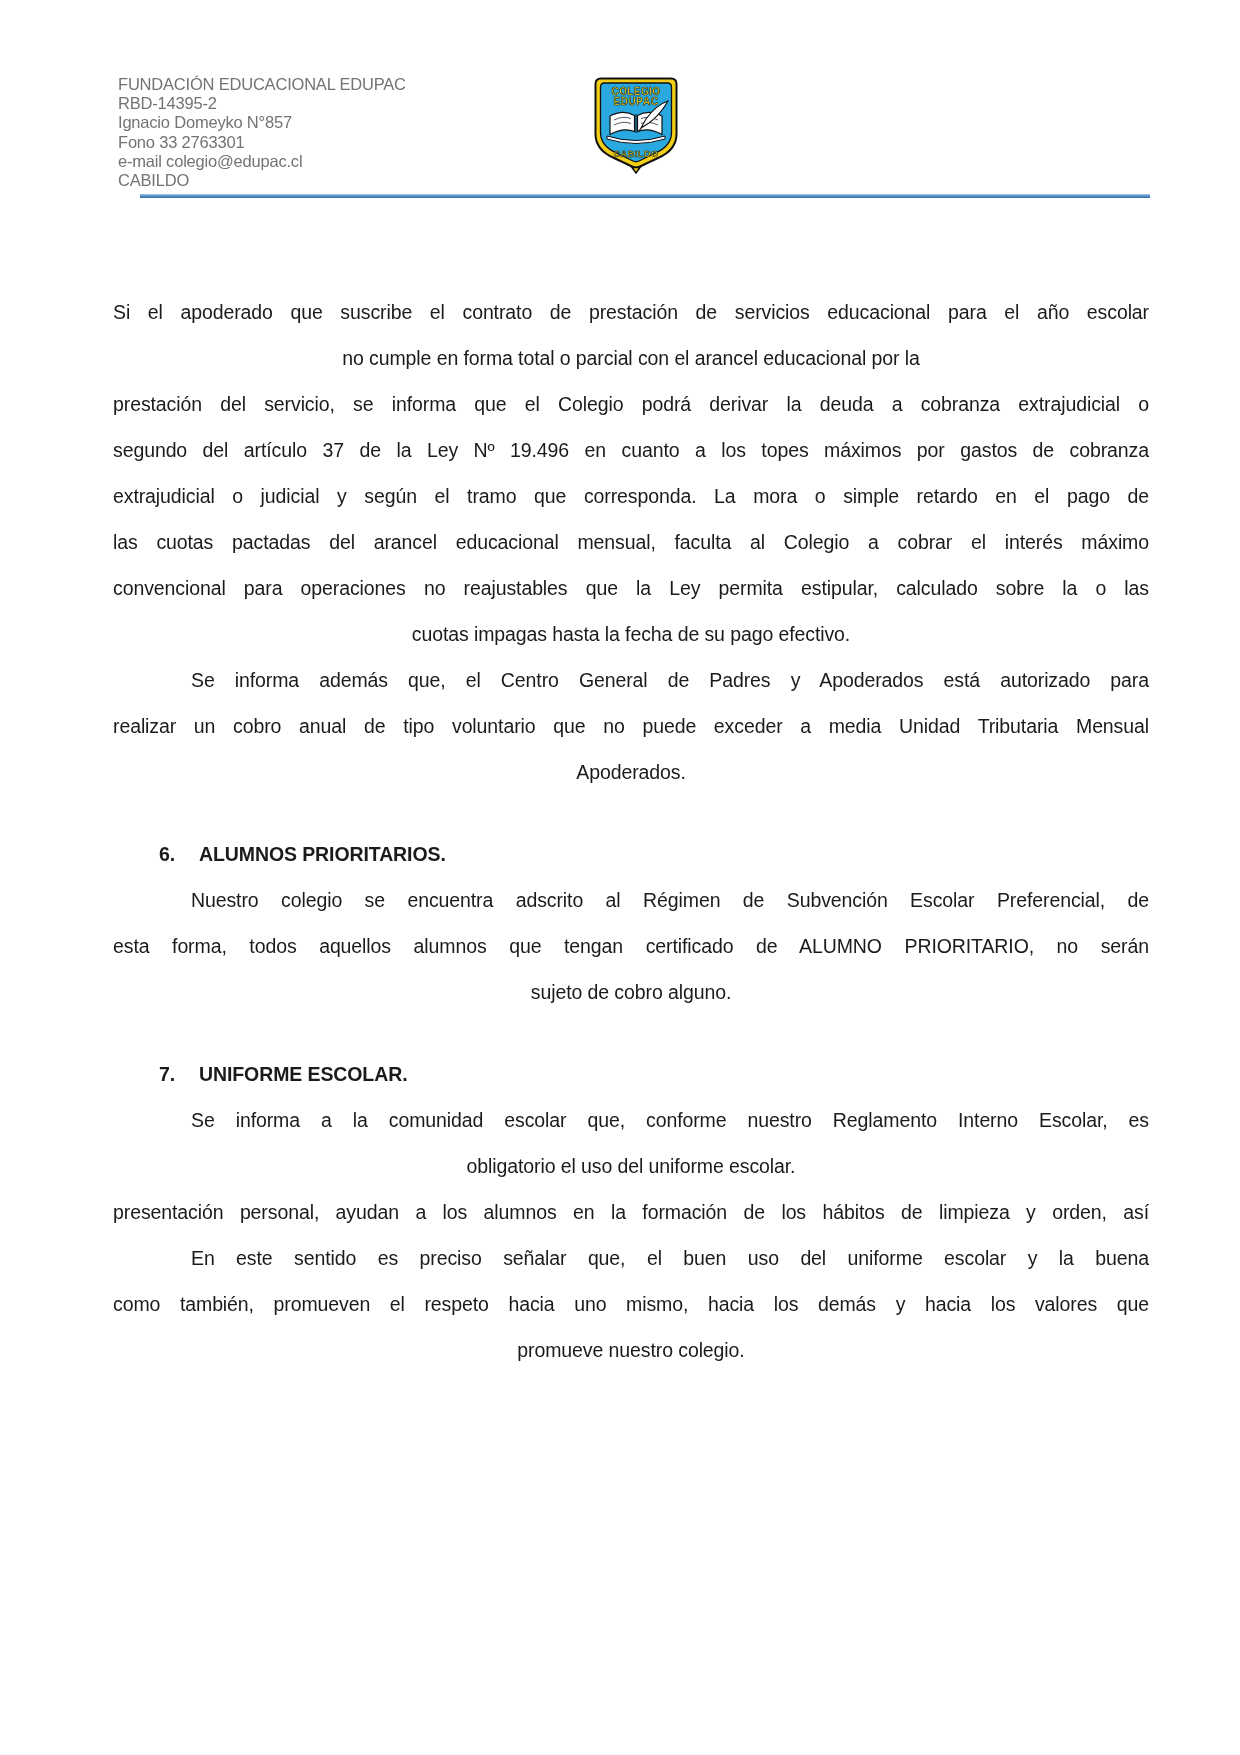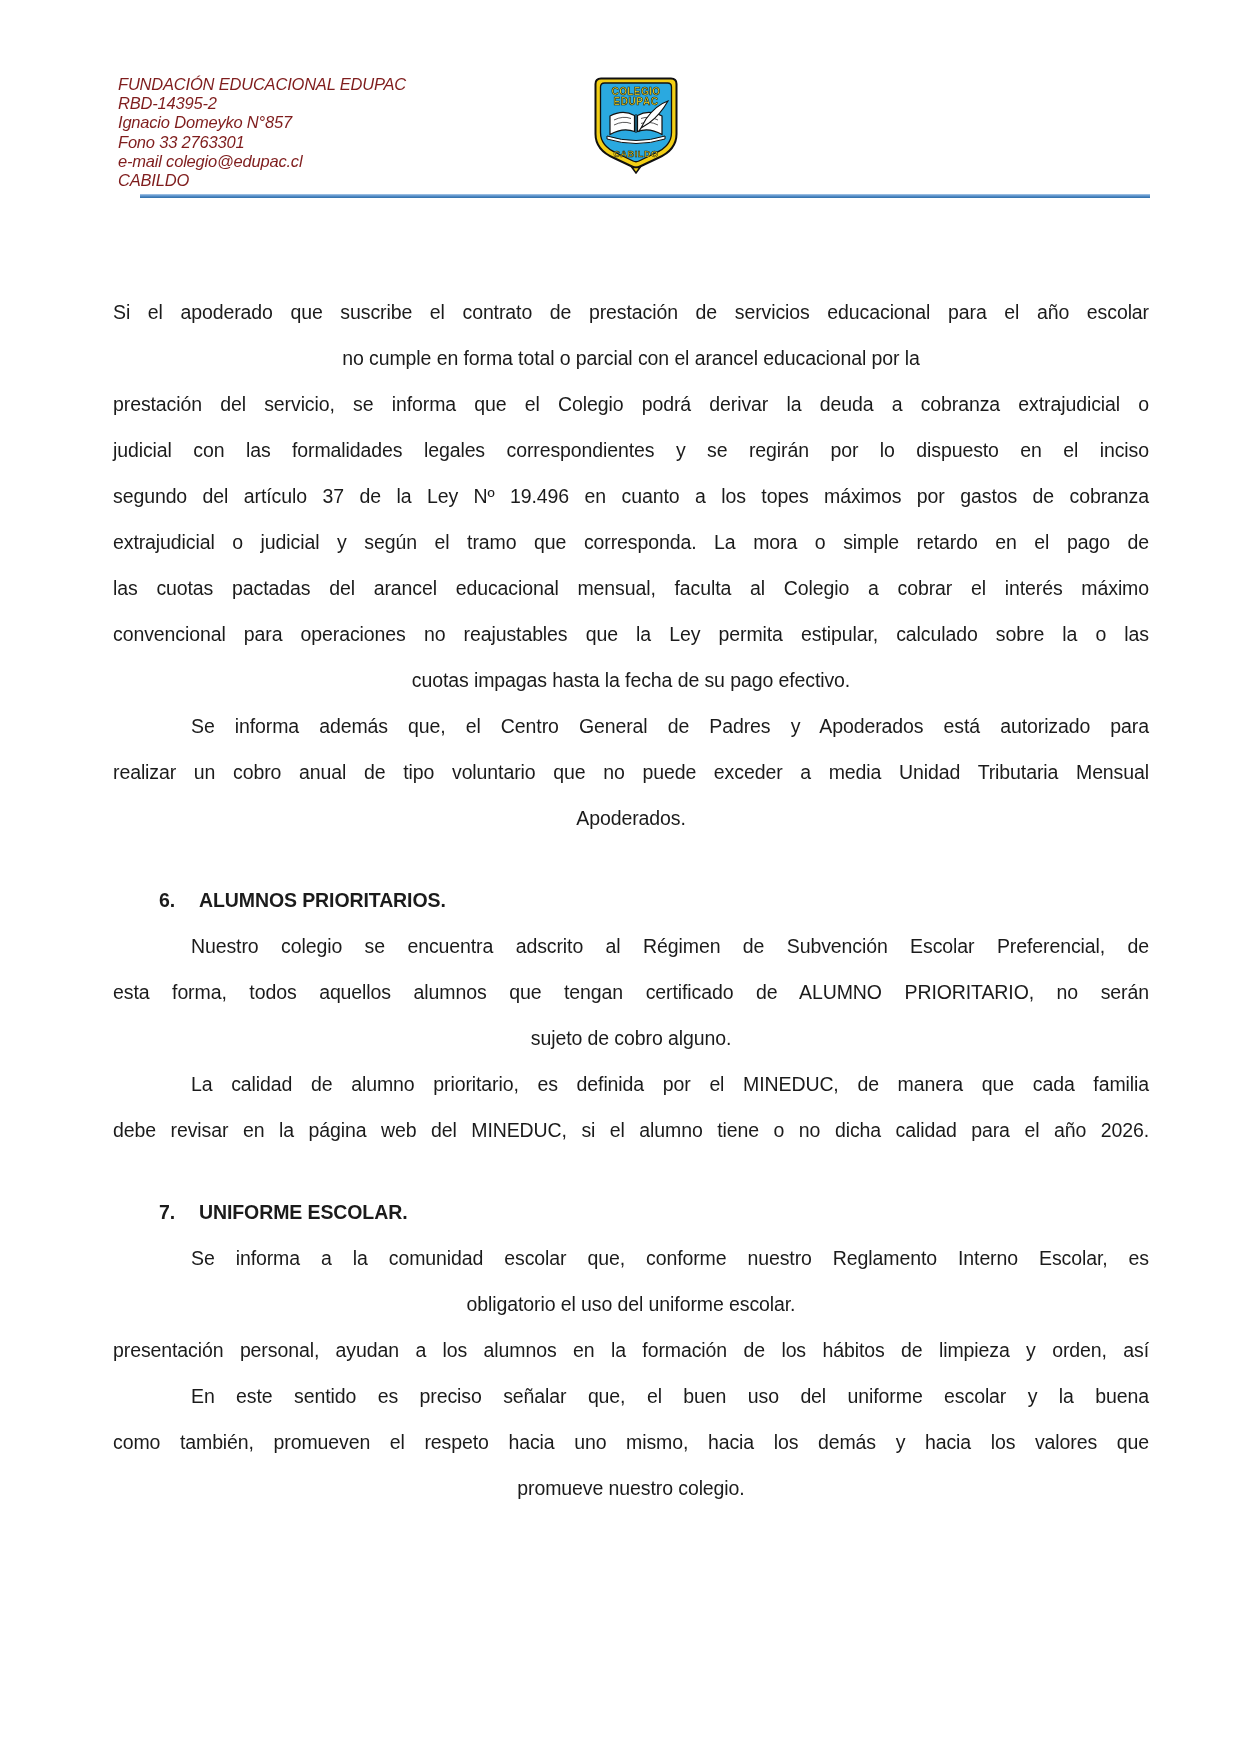--- a/index.html
+++ b/index.html
@@ -3,21 +3,21 @@
 <meta charset="utf-8">
 <style>
   html,body { margin:0; padding:0; background:#ffffff; }
   .page {
     position:relative; width:1240px; height:1755px; background:#ffffff;
     font-family:"Liberation Sans", sans-serif; overflow:hidden; color:#1b1b1b;
   }
   
   .org {
     position:absolute; left:118px; top:75px;
-    font-size:16.5px; line-height:19.2px; letter-spacing:-0.2px; color:#7f1d1d;font-style:italic;
+    font-size:16.5px; line-height:19.2px; letter-spacing:-0.2px; color:#737373;
   }
   .org .org-line { white-space:nowrap; }
   .logo { position:absolute; left:594px; top:77px; width:84px; height:97px; }
   .rule {
     position:absolute; left:140px; top:194px; width:1010px; height:4px;
     background:linear-gradient(180deg,#aecbe8 0%,#5b93cc 45%,#2e6da8 100%);
   }
   
   .doc { position:absolute; left:113px; top:289px; width:1036px;
          font-size:19.5px; line-height:46px; letter-spacing:-0.1px; }
@@ -75,42 +75,37 @@
     </svg>
   </div>
 
   <div class="rule"></div>
 
   <div class="doc">
       <div class="para">
         <div class="line fill">Si el apoderado que suscribe el contrato de prestación de servicios educacional  para el año escolar</div>
         <div class="line">no cumple en forma total o parcial con el arancel educacional por  la</div>
         <div class="line fill">prestación del servicio, se informa que el Colegio podrá derivar la deuda a cobranza extrajudicial o</div>
-        <div class="line fill">judicial con las formalidades legales correspondientes  y se regirán por lo dispuesto en el inciso</div>
         <div class="line fill">segundo del artículo 37  de la Ley Nº 19.496 en cuanto a los topes máximos por gastos de  cobranza</div>
         <div class="line fill">extrajudicial o judicial y según el tramo que corresponda. La mora o simple retardo en el pago de</div>
         <div class="line fill">las cuotas pactadas del arancel educacional mensual, faculta al Colegio a cobrar el interés máximo</div>
         <div class="line fill">convencional para operaciones no reajustables que la Ley permita estipular, calculado sobre la o las</div>
         <div class="line">cuotas impagas hasta la fecha de su pago efectivo.</div>
       </div>
       <div class="para">
         <div class="line fill indent">Se informa además que, el Centro General de Padres y Apoderados está autorizado para</div>
         <div class="line fill">realizar un cobro anual de tipo voluntario que no puede exceder a media Unidad Tributaria Mensual</div>
         <div class="line">Apoderados.</div>
       </div>
       <div class="heading"><span class="hnum">6.</span><span>ALUMNOS PRIORITARIOS.</span></div>
       <div class="para">
         <div class="line fill indent">Nuestro colegio se encuentra adscrito al Régimen de Subvención Escolar Preferencial, de</div>
         <div class="line fill">esta forma, todos aquellos alumnos que tengan certificado de ALUMNO PRIORITARIO, no serán</div>
         <div class="line">sujeto de cobro alguno.</div>
       </div>
-      <div class="para">
-        <div class="line fill indent">La calidad de alumno prioritario, es definida por el MINEDUC, de manera que cada familia</div>
-        <div class="line fill">debe revisar en la página web del MINEDUC, si el alumno tiene o no dicha calidad para el año  2026.</div>
-      </div>
       <div class="heading"><span class="hnum">7.</span><span>UNIFORME ESCOLAR.</span></div>
       <div class="para">
         <div class="line fill indent">Se informa a la comunidad escolar que, conforme nuestro Reglamento Interno Escolar, es</div>
         <div class="line">obligatorio el uso del uniforme escolar.</div>
       </div>
       <div class="para">
         <div class="line fill">presentación personal, ayudan a los alumnos en la formación de los hábitos de limpieza y orden, así</div>
         <div class="line fill indent">En este sentido es preciso señalar que, el buen uso del uniforme escolar y la buena</div>
         <div class="line fill">como también, promueven el respeto hacia uno mismo, hacia los demás y hacia los valores que</div>
         <div class="line">promueve nuestro colegio.</div>

